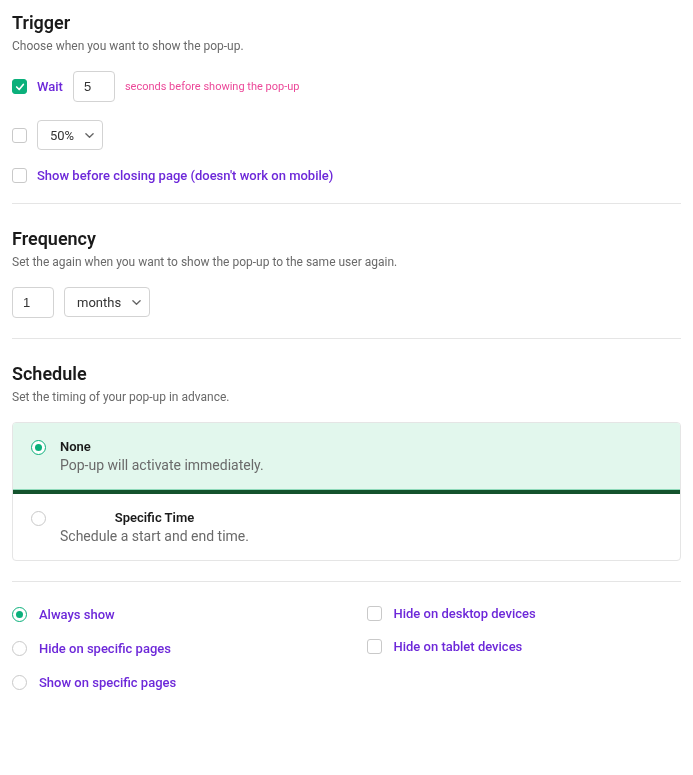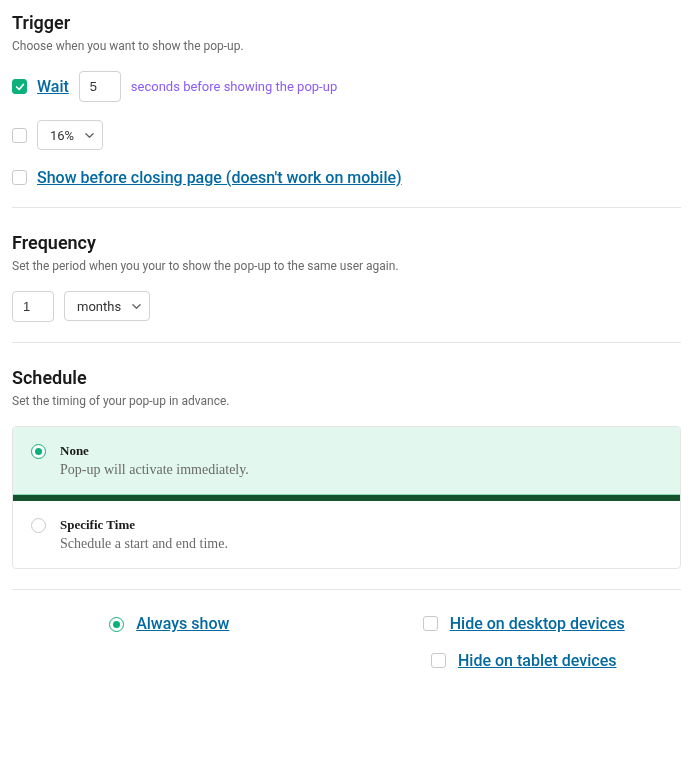--- a/index.html
+++ b/index.html
@@ -47,38 +47,37 @@
       justify-content: center;
       cursor: pointer;
     }
     .checkbox.checked {
       background: #0bb07b;
       border-color: #0bb07b;
     }
     .checkbox.checked svg { display: block; }
     .checkbox svg { display: none; width: 10px; height: 10px; }
     .label {
-      font-size: 16px;
-      color: #0369a1;
+      font-size: 13px;
+      color: #6d28d9;
       font-weight: 500;
-      text-decoration: underline;
     }
     .num-input {
       width: 42px;
       height: 31px;
       border: 1px solid #d3d3d3;
       border-radius: 4px;
       padding: 0 10px;
       font-size: 13px;
       color: #333;
       outline: none;
     }
     .text-after {
-      font-size: 13px;
-      color: #8b5cf6;
+      font-size: 11px;
+      color: #ec4899;
     }
     .select {
       height: 30px;
       border: 1px solid #d3d3d3;
       border-radius: 4px;
       padding: 0 28px 0 12px;
       font-size: 13px;
       color: #333;
       background: #fff;
       display: inline-flex;
@@ -104,24 +103,24 @@
       border-radius: 4px;
       overflow: hidden;
       margin-top: 4px;
     }
     .card-option {
       display: flex;
       align-items: flex-start;
       gap: 14px;
       padding: 16px 18px;
       cursor: pointer;
-      font-family: Liberation Serif, serif;
     }
     .card-option + .card-option {
-      border-top: 7px solid #14532d;
+      border-top: 5px solid #14532d;
+      text-align: center;
     }
     .card-option.selected {
       background: #e2f7ed;
       border: 1px solid #8ed9b9;
       margin: -1px;
       position: relative;
       z-index: 1;
     }
     .radio {
       width: 15px;
@@ -151,21 +150,20 @@
     .vis-cols {
       display: flex;
       gap: 40px;
     }
     .vis-col { flex: 1; }
     .vis-row {
       display: flex;
       align-items: center;
       gap: 12px;
       margin-bottom: 18px;
-      justify-content: center;
     }
   </style>
 </head>
 <body>
 
 <div class="section">
   <h2 class="section-title">Trigger</h2>
   <p class="section-desc">Choose when you want to show the pop-up.</p>
 
   <div class="row">
@@ -177,42 +175,42 @@
     <span class="label">Wait</span>
     <input class="num-input" value="5" style="">
     <span class="text-after">seconds before showing the pop-up</span>
   </div>
 
   <div class="row">
     <div class="checkbox">
       
     </div>
     <div class="select">
-      <span>16%</span>
+      <span>50%</span>
       <span class="chevron">
         <svg viewBox="0 0 10 10">
             <path d="M1 3 L5 7 L9 3" stroke="#666" stroke-width="1.5" fill="none" stroke-linecap="round" stroke-linejoin="round"></path>
           </svg>
       </span>
     </div>
   </div>
 
   <div class="row" style="margin-bottom:12px;">
     <div class="checkbox">
       
     </div>
     <span class="label">Show before closing page (doesn't work on mobile)</span>
   </div>
 </div>
 
 <hr class="divider">
 
 <div class="section">
   <h2 class="section-title">Frequency</h2>
-  <p class="section-desc">Set the period when you your to show the pop-up to the same user again.</p>
+  <p class="section-desc">Set the again when you want to show the pop-up to the same user again.</p>
 
   <div class="freq-row">
     <input class="num-input" value="1" style="">
     <div class="select">
       <span>months</span>
       <span class="chevron">
         <svg viewBox="0 0 10 10">
             <path d="M1 3 L5 7 L9 3" stroke="#666" stroke-width="1.5" fill="none" stroke-linecap="round" stroke-linejoin="round"></path>
           </svg>
       </span>
@@ -247,20 +245,28 @@
 <hr class="divider">
 
 <div class="section" style="margin-bottom:0;">
 
   <div class="vis-cols">
     <div class="vis-col">
       <div class="vis-row">
         <div class="radio checked"></div>
         <span class="label">Always show</span>
       </div>
+      <div class="vis-row">
+        <div class="radio"></div>
+        <span class="label">Hide on specific pages</span>
+      </div>
+      <div class="vis-row" style="margin-bottom:0;">
+        <div class="radio"></div>
+        <span class="label">Show on specific pages</span>
+      </div>
     </div>
 
     <div class="vis-col">
       <div class="vis-row">
         <div class="checkbox">
           
         </div>
         <span class="label">Hide on desktop devices</span>
       </div>
       <div class="vis-row" style="margin-bottom:0;">

